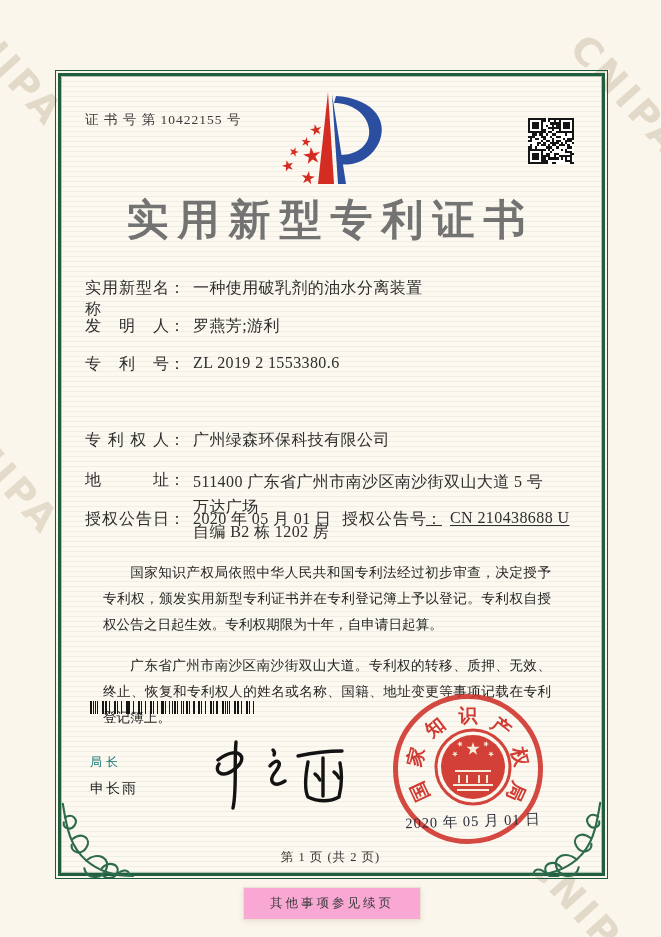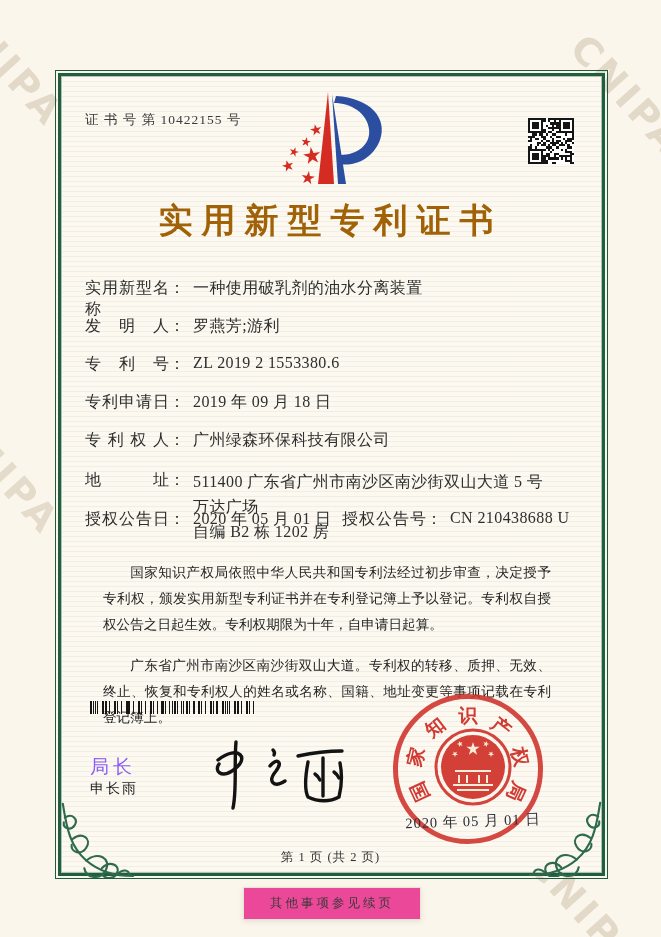--- a/index.html
+++ b/index.html
@@ -25,61 +25,61 @@
   .frame-band{position:absolute;inset:0;border:1px solid #aec3b2;pointer-events:none;}
 
   .cert-no{position:absolute;left:85px;top:111px;font-size:13.5px;color:#3a3a3a;letter-spacing:1px;}
 
   
   .logo{position:absolute;left:272px;top:86px;width:124px;height:106px;}
 
   .qr{position:absolute;left:528px;top:116px;width:46px;height:50px;}
   .qr svg{width:100%;height:100%;shape-rendering:crispEdges;}
 
-  .title{position:absolute;left:0;top:198px;width:661px;text-align:center;
-         font-size:34px;font-weight:bold;color:#a16207;letter-spacing:9px;}
+  .title{position:absolute;left:0;top:192px;width:661px;text-align:center;
+         font-size:42px;font-weight:bold;color:#737373;letter-spacing:9px;}
 
   
   .row{position:absolute;left:85px;font-size:16px;color:#2e2e2e;}
   .lbl{display:inline-block;width:84px;text-align:justify;text-align-last:justify;vertical-align:top;color:#2e2e2e;}
   .val{margin-left:8px;vertical-align:top;letter-spacing:0.4px;}
   .val-multi{display:inline-block;width:352px;white-space:pre-line;line-height:1.55;}
   .row-1{top:278px;} .row-2{top:316px;font-family:Liberation Serif, serif;} .row-3{top:354px;} .row-4{top:392px;}
   .row-5{top:430px;} .row-6{top:470px;} .row-7{top:509px;}
-  .pair2{position:absolute;left:257px;top:0;white-space:nowrap;}
+  .pair2{position:absolute;left:257px;top:0;white-space:nowrap;text-decoration:underline;}
   .row-7 .lbl2{display:inline-block;width:84px;text-align:justify;text-align-last:justify;}
 
   
   .paras{position:absolute;left:88px;top:545px;width:478px;font-size:13.6px;line-height:1.92;
          color:#1f1f1f;text-align:justify;}
   .paras p{margin:15px;text-indent:2em;}
 
   .barcode{position:absolute;left:90px;top:701px;width:168px;height:13px;
     background:
       repeating-linear-gradient(90deg,#161616 0 2px,transparent 2px 3px,#161616 3px 4px,transparent 4px 7px,#161616 7px 8px,transparent 8px 12px),
       repeating-linear-gradient(90deg,transparent 0 5px,#161616 5px 6px,transparent 6px 11px);}
 
-  .signer-title{position:absolute;left:90px;top:754px;font-size:19px;color:#8b5cf6;letter-spacing:4px;}
+  .signer-title{position:absolute;left:90px;top:754px;font-size:12px;color:#0f766e;letter-spacing:4px;}
   .signer-name{position:absolute;left:90px;top:780px;font-size:14px;color:#222;letter-spacing:2px;}
   .signature{position:absolute;left:196px;top:736px;width:160px;height:76px;}
 
   
   .seal{position:absolute;left:393px;top:694px;width:150px;height:150px;border-radius:50%;
         border:5px solid rgba(206,48,40,0.88);box-sizing:border-box;}
   .seal-arc{position:absolute;inset:0;}
   .seal-arc span{position:absolute;left:calc(50% - 11px);top:calc(50% - 11px);width:22px;height:22px;
         text-align:center;transform-origin:center;font-weight:bold;font-size:19px;color:rgba(206,48,40,0.95);
         font-family:"Liberation Serif","DejaVu Serif",serif;}
   .emblem{position:absolute;left:35px;top:28px;width:80px;height:80px;}
   .seal-date{position:absolute;left:398px;top:812px;width:150px;text-align:center;font-size:14.5px;
         color:#2c2c38;letter-spacing:1px;transform:rotate(-2deg);}
 
   .footer-page{position:absolute;left:0;top:849px;width:661px;text-align:center;font-size:12.5px;color:#333;letter-spacing:1px;}
 
-  .tab{position:absolute;left:243px;top:887px;width:176px;height:31px;background:#ec4899;
+  .tab{position:absolute;left:243px;top:887px;width:176px;height:31px;background:#f9a8d4;
        border:1px solid #eae3d2;box-shadow:0 2px 5px rgba(90,80,60,0.12);
        line-height:31px;text-align:center;font-size:12.5px;color:#3a3a3a;letter-spacing:3px;}
 
   .ornament{position:absolute;width:78px;height:78px;}
   .orn-left{left:57px;top:800px;}
   .orn-right{left:528px;top:799px;transform:scaleX(-1);}
 </style>
 </head>
 <body>
 
@@ -279,23 +279,20 @@
 
   <div class="row row-1">
     <span class="lbl">实用新型名称</span><span>：</span><span class="val">一种使用破乳剂的油水分离装置</span>
   </div>
   <div class="row row-2">
     <span class="lbl">发明人</span><span>：</span><span class="val">罗燕芳;游利</span>
   </div>
   <div class="row row-3">
     <span class="lbl">专利号</span><span>：</span><span class="val">ZL 2019 2 1553380.6</span>
   </div>
-  <div class="row row-4">
-    <span class="lbl">专利申请日</span><span>：</span><span class="val">2019 年 09 月 18 日</span>
-  </div>
   <div class="row row-5">
     <span class="lbl">专利权人</span><span>：</span><span class="val">广州绿森环保科技有限公司</span>
   </div>
   <div class="row row-6">
     <span class="lbl">地址</span><span>：</span><span class="val val-multi">511400 广东省广州市南沙区南沙街双山大道 5 号万达广场
 自编 B2 栋 1202 房</span>
   </div>
   <div class="row row-7">
     <span class="lbl">授权公告日</span><span>：</span><span class="val">2020 年 05 月 01 日</span>
     <span class="pair2">

